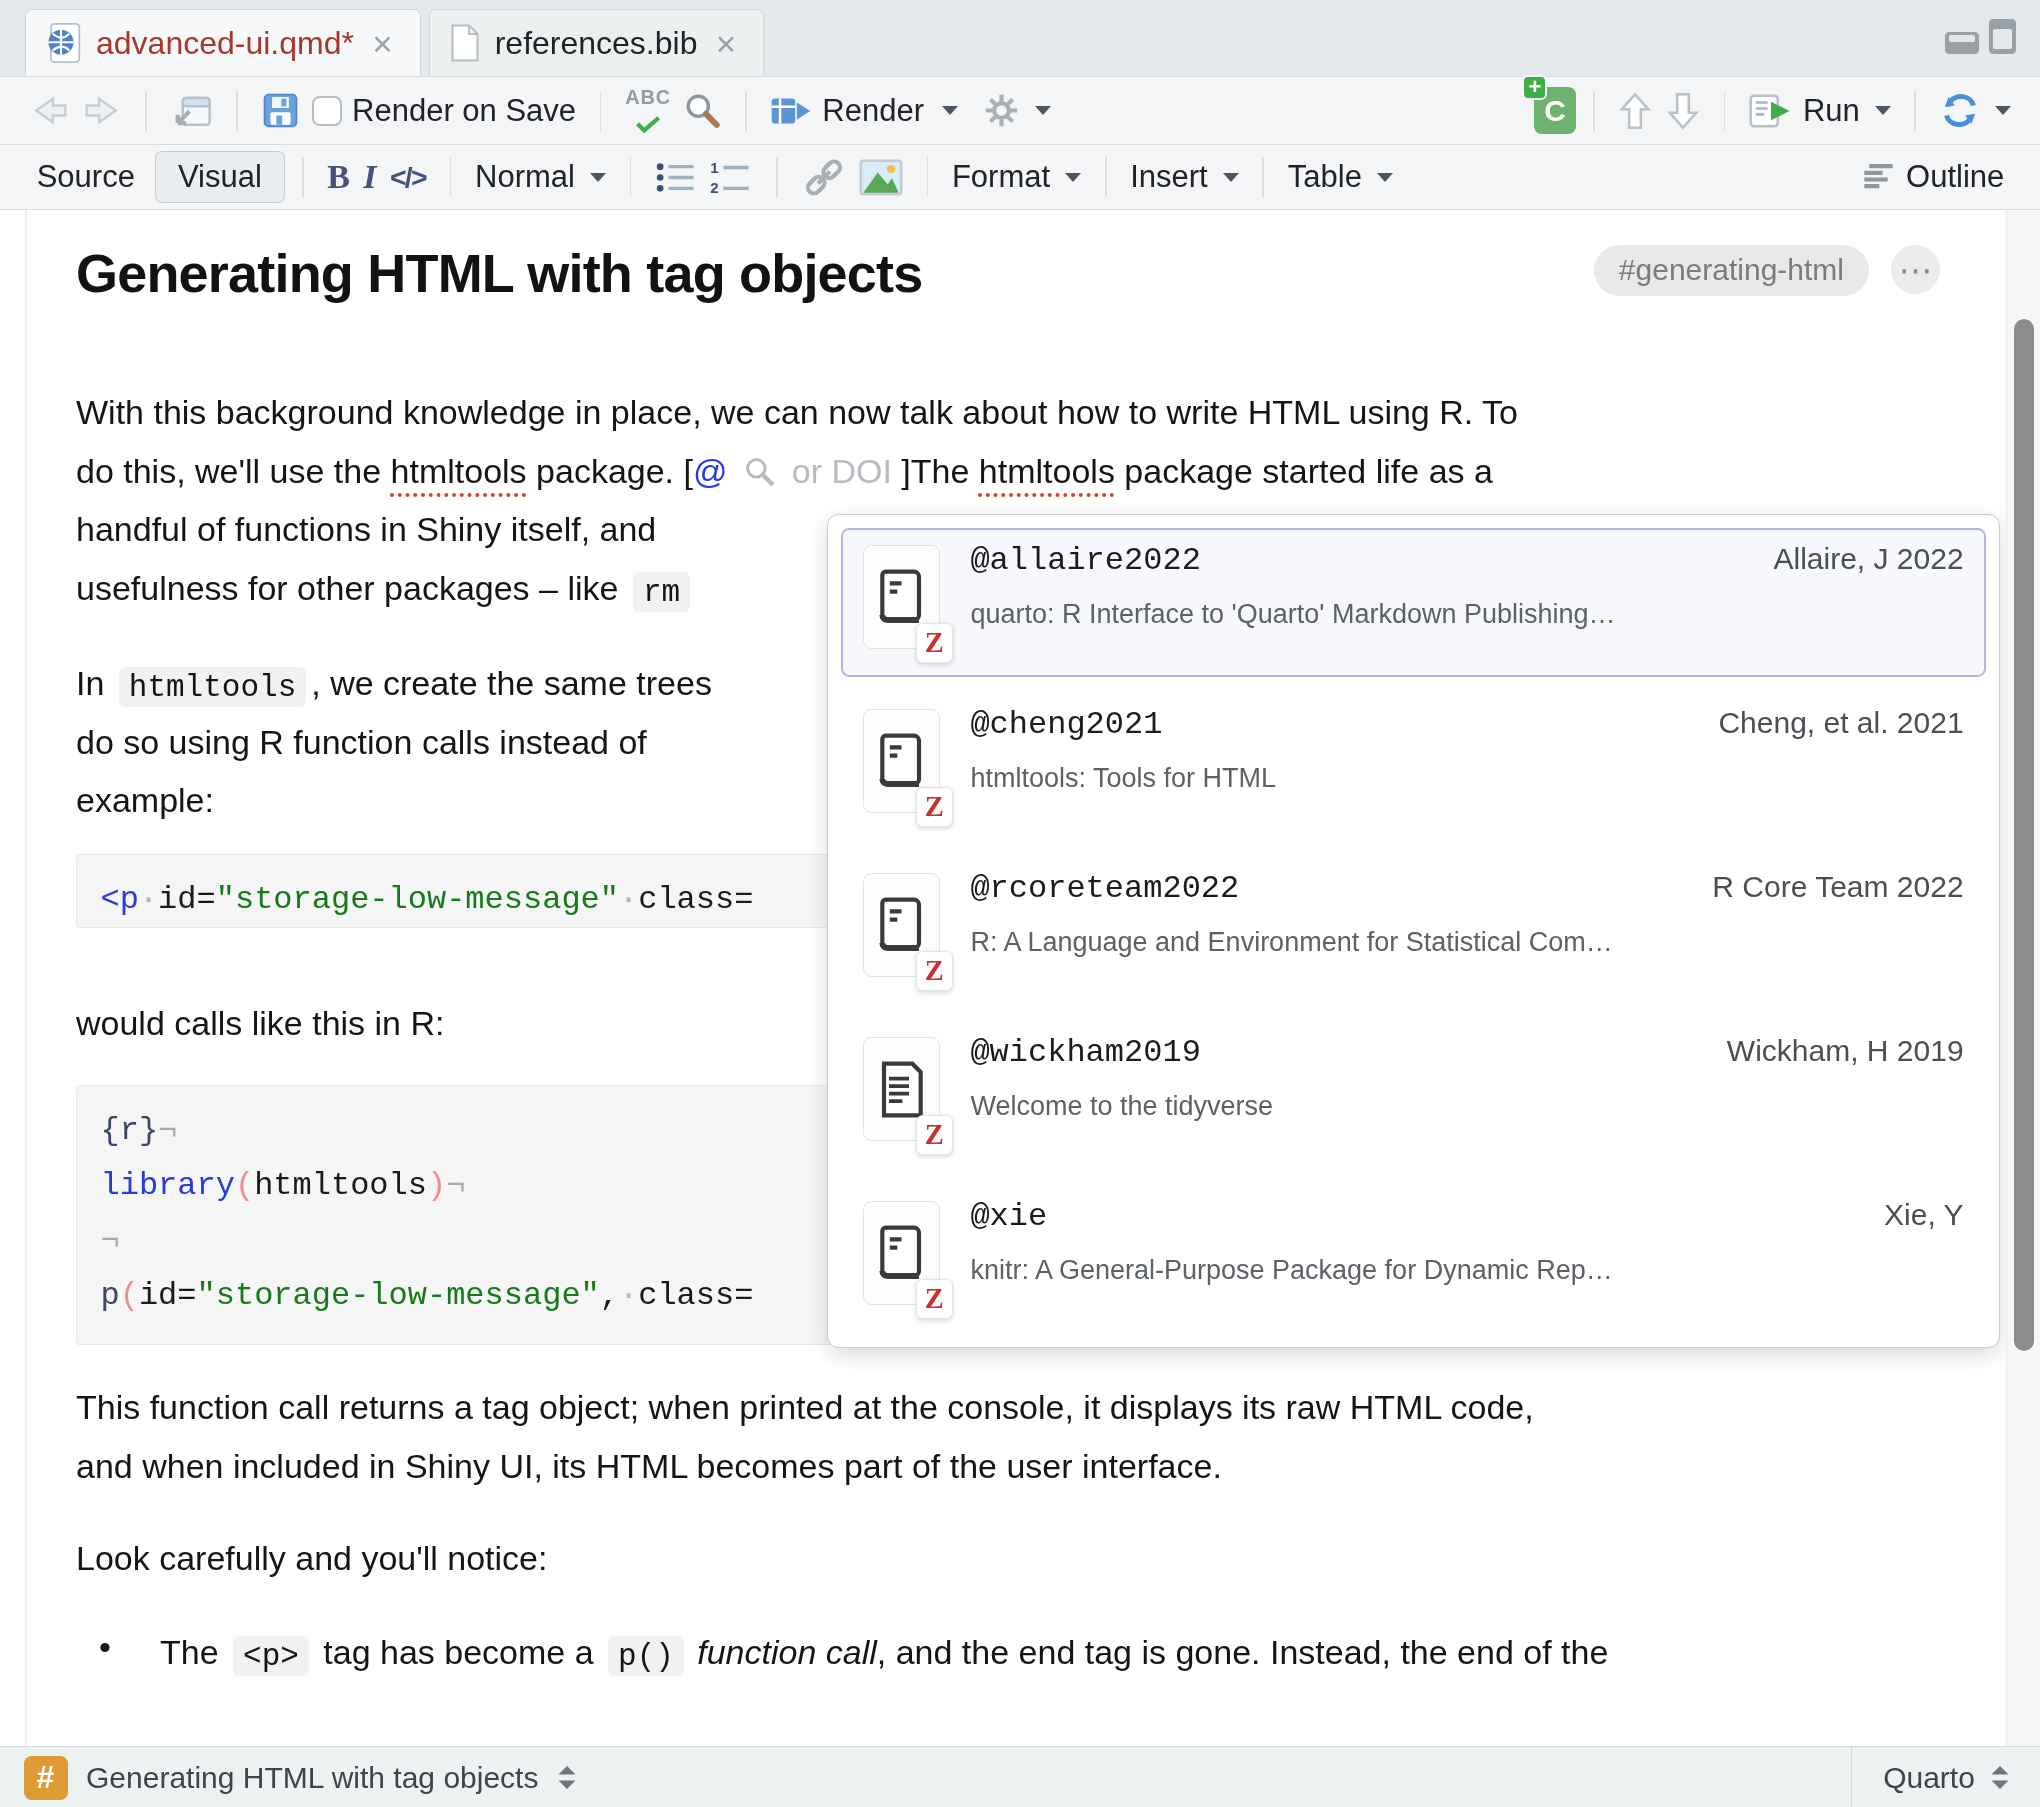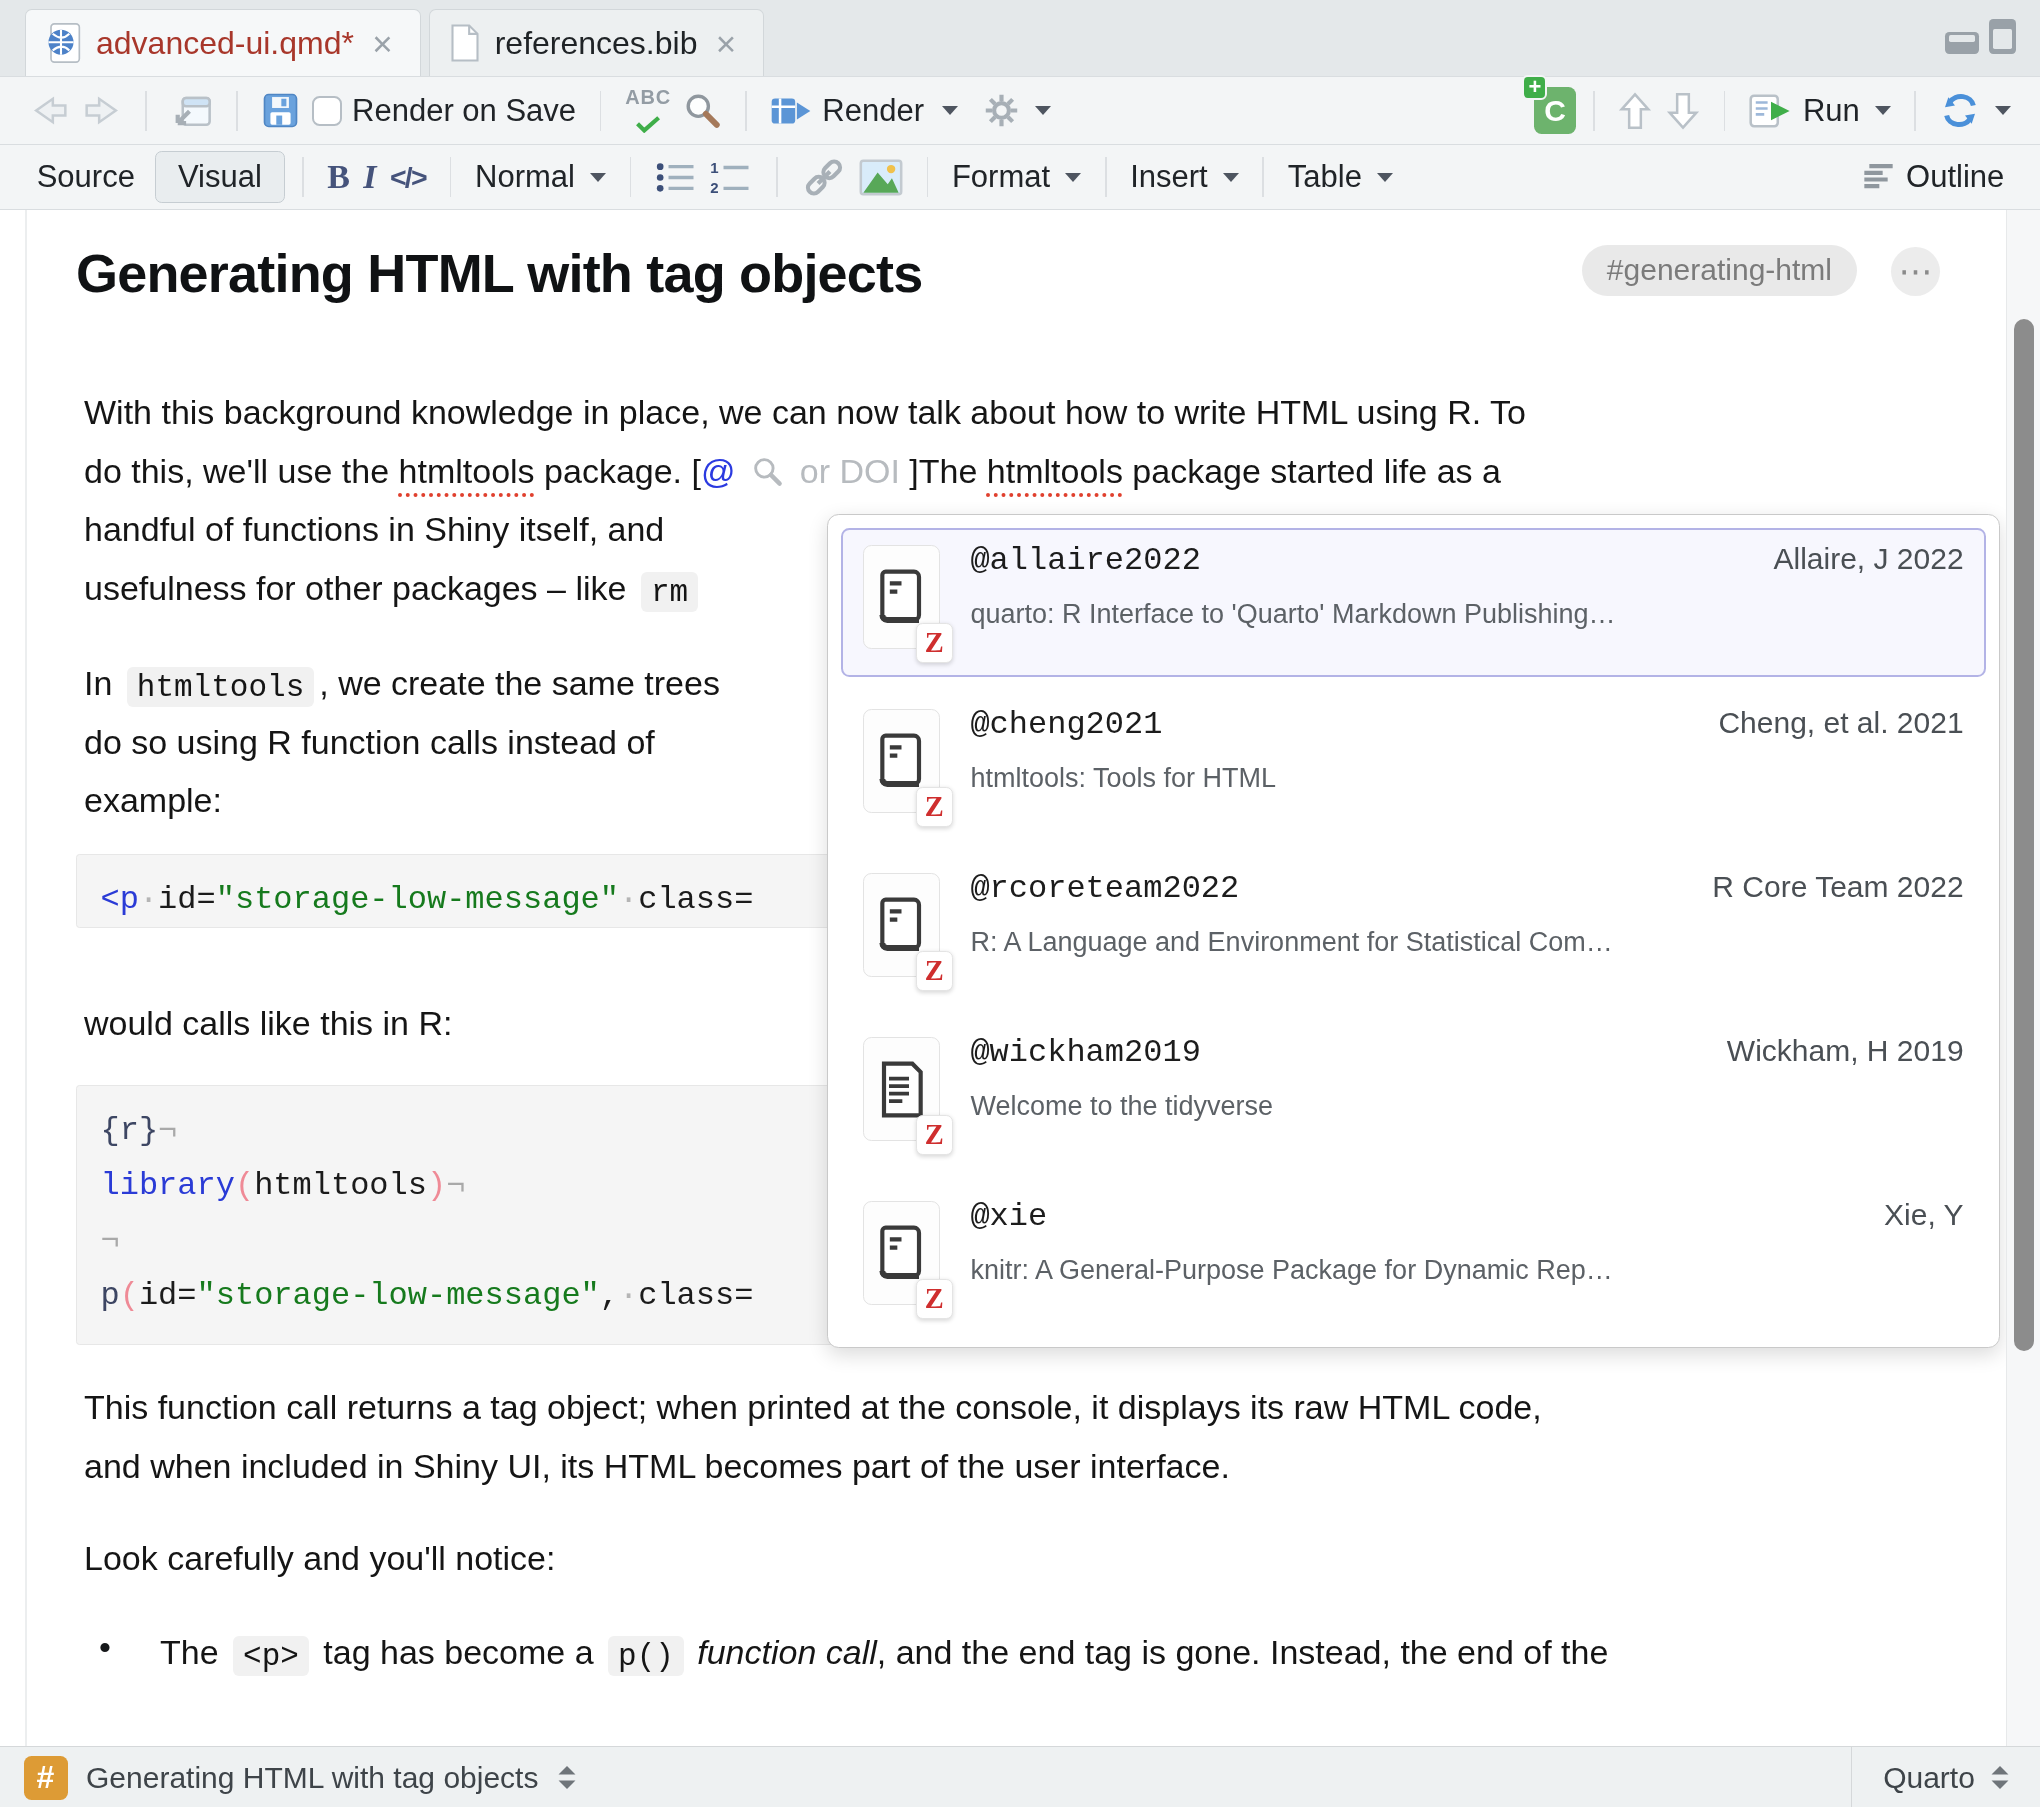--- a/index.html
+++ b/index.html
@@ -38,25 +38,25 @@
   .code-glyph { font-size:28.5px; font-weight:bold; color:#45537b; letter-spacing:-1.7px; }
   .right-group { margin-left:auto; display:flex; align-items:center; }
   .chunkbtn { position:relative; width:42px; height:47px; background:#6db36d; border-radius:7.6px; color:#fff;
               font-size:30px; font-weight:bold; display:flex; align-items:center; justify-content:center; }
   .chunkbtn .plus { position:absolute; left:-11.7px; top:-11.7px; width:25px; height:25px; background:#3fae49; color:#fff;
               border:2.5px solid #f3f5f6; border-radius:5.9px; font-size:22px; line-height:20px; text-align:center; font-weight:bold; }
   
   .doc { position:relative; height:1536px; background:#fff; overflow:hidden; }
   .gutterline { position:absolute; left:25px; top:0; bottom:0; width:1.7px; background:#eceeef; }
   .h1 { position:absolute; left:76px; top:32px; font-size:54px; font-weight:bold; color:#101214; letter-spacing:-0.8px; }
-  .anchor-row { position:absolute; right:101px; top:35px; display:flex; align-items:flex-end; gap:34px; }
+  .anchor-row { position:absolute; right:101px; top:35px; display:flex; align-items:flex-start; gap:22px; }
   .pill { background:#e9e9e9; color:#7b7b7b; font-size:30px; padding:8.4px 25px; border-radius:37px; }
   .dotsbtn { width:49px; height:49px; border-radius:50%; background:#ececec; color:#8a8a8a; font-size:34px;
              display:flex; align-items:center; justify-content:center; }
-  .bline { position:absolute; left:84px; font-size:34px; color:#151515; white-space:nowrap; line-height:49px; }
+  .bline { position:absolute; left:76px; font-size:34px; color:#151515; white-space:nowrap; line-height:49px; }
   .chip { font-family:"Liberation Mono", monospace; font-size:31px; background:#f1f1f1; border-radius:5.9px; padding:2.5px 10px; margin:0 5px; }
   .spell { text-decoration:underline dotted #e0402e; text-decoration-thickness:3.8px; text-underline-offset:10px; }
   .cite-at { color:#2b3ae0; }
   .cite-ph { color:#b7bbbf; }
   .it { font-style:italic; margin-left:8.4px; }
   .codebox { position:absolute; left:76px; width:1890px; background:#f5f5f5; border:1.7px solid #e7e7e7; border-radius:3.4px;
              font-family:"Liberation Mono", monospace; font-size:32px; color:#1b1b1b; padding:17px 23.5px; line-height:55px; white-space:nowrap; }
   .c-tag { color:#2a3bd6; } .c-slate { color:#3d4663; } .c-paren { color:#ef8a96; }
   .c-str { color:#167a1d; } .c-dot { color:#b5b5b5; } .c-nl { color:#a9a9a9; }
   .bullet-marker { position:absolute; left:99px; font-size:34px; }

